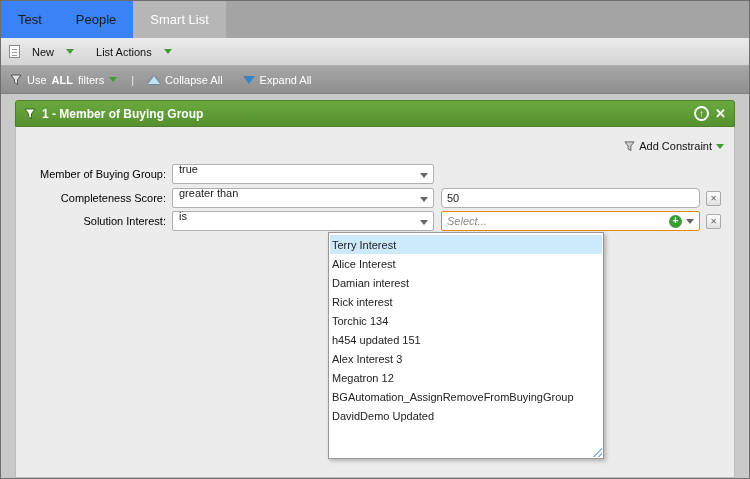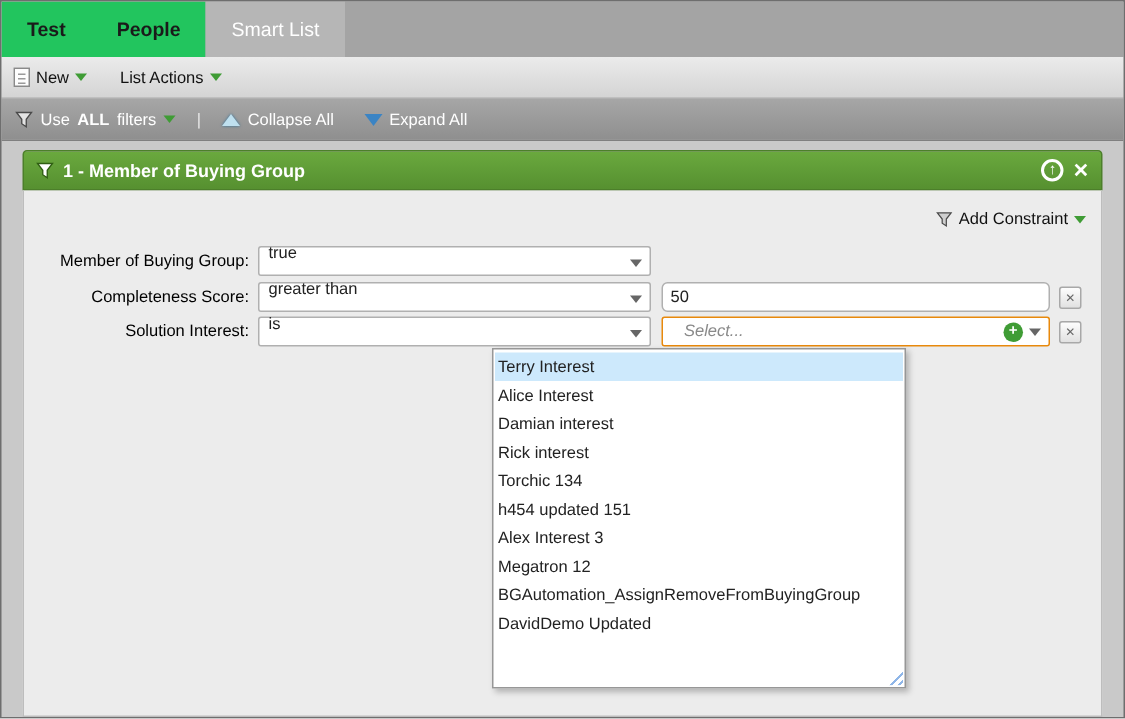--- a/index.html
+++ b/index.html
@@ -1,29 +1,29 @@
 <!DOCTYPE html>
 <html><head>
 <meta charset="utf-8">
 <style>
   * { margin:0; padding:0; box-sizing:border-box; }
   body { font-family:"Liberation Sans", sans-serif; background:#ffffff; }
   .screen { position:relative; width:750px; height:479px; background:#c9c9c9; border:1px solid #6e6e6e; overflow:hidden; }
 
   
   .tabbar { position:absolute; top:0; left:0; right:0; height:37px; background:#a4a4a4; display:flex; align-items:stretch; }
-  .tab-white-group { display:flex; background:#22c55e;font-weight:bold; }
+  .tab-white-group { display:flex; background:#3b82f6; }
   .tab { display:flex; align-items:center; padding:0 17px; font-size:13px; color:#1a1a1a; cursor:pointer; }
   .tab.active { background:#b6b6b6; color:#ffffff; }
 
   
   .toolbar1 { position:absolute; top:37px; left:0; right:0; height:28px;
     background:linear-gradient(#ebebeb,#d4d4d4); border-bottom:1px solid #b0b0b0;
     display:flex; align-items:center; padding:0 8px; gap:22px; font-size:11px; color:#111; }
-  .tb-btn { display:flex; align-items:center; gap:4px; cursor:pointer; }
+  .tb-btn { display:flex; align-items:center; gap:12px; cursor:pointer; }
   .page-ic { width:11px; height:13px; background:#fdfdfd; border:1px solid #8a8a8a; position:relative; }
   .page-ic::after { content:""; position:absolute; left:2px; top:3px; width:5px; height:1px; background:#9a9a9a; box-shadow:0 3px 0 #9a9a9a, 0 6px 0 #9a9a9a; }
   .caret-green { width:0; height:0; border-left:4px solid transparent; border-right:4px solid transparent; border-top:5px solid #3f9c35; }
   .caret-gray { width:0; height:0; border-left:4px solid transparent; border-right:4px solid transparent; border-top:5px solid #666; }
 
   
   .toolbar2 { position:absolute; top:65px; left:0; right:0; height:28px;
     background:linear-gradient(#a6a6a6,#8f8f8f); border-bottom:1px solid #7f7f7f;
     display:flex; align-items:center; padding:0 9px; font-size:11px; color:#fff; }
   .toolbar2 .tb-btn { gap:5px; }
@@ -52,21 +52,21 @@
   .op-select { width:262px; height:20px; background:#fff; border:1px solid #b0b0b0; border-radius:2px;
     font-size:11px; color:#222; display:flex; align-items:center; padding:0 18px 10px 6px; position:relative; cursor:pointer; }
   .op-select .caret-gray { position:absolute; right:5px; top:8px; }
   .value-input { margin-left:7px; width:259px; height:20px; border:1px solid #b0b0b0; border-radius:4px;
     font-size:11px; padding:0 5px; color:#222; font-family:"Liberation Sans",sans-serif; background:#fff; }
   .remove-btn { margin-left:6px; width:15px; height:15px; border:1px solid #a8a8a8; border-radius:2px;
     background:linear-gradient(#fdfdfd,#e1e1e1); color:#666; font-size:8px; line-height:13px;
     text-align:center; cursor:pointer; }
 
   .combo { margin-left:7px; width:259px; height:20px; background:#fff; border:1px solid #e8890c;
-    border-radius:2px; display:flex; align-items:center; position:relative; cursor:text;padding-left:9px; }
+    border-radius:2px; display:flex; align-items:center; position:relative; cursor:text; }
   .combo-placeholder { flex:1; font-size:11px; font-style:italic; color:#8a8a8a; padding-left:5px; }
   .plus-ic { width:13px; height:13px; border-radius:50%; background:#3f9c35; color:#fff; font-size:10px;
     line-height:12px; text-align:center; font-weight:bold; margin-right:4px; cursor:pointer; }
   .combo .caret-gray { margin-right:5px; cursor:pointer; }
 
   
   .dd-list { position:absolute; left:312px; top:105px; width:276px; height:227px; background:#fff;
     border:1px solid #979797; box-shadow:2px 2px 4px rgba(0,0,0,.25); padding:2px 1px; overflow:hidden; }
   .dd-item { height:19px; line-height:20px; font-size:11px; color:#222; padding-left:2px; cursor:pointer;
     white-space:nowrap; }

